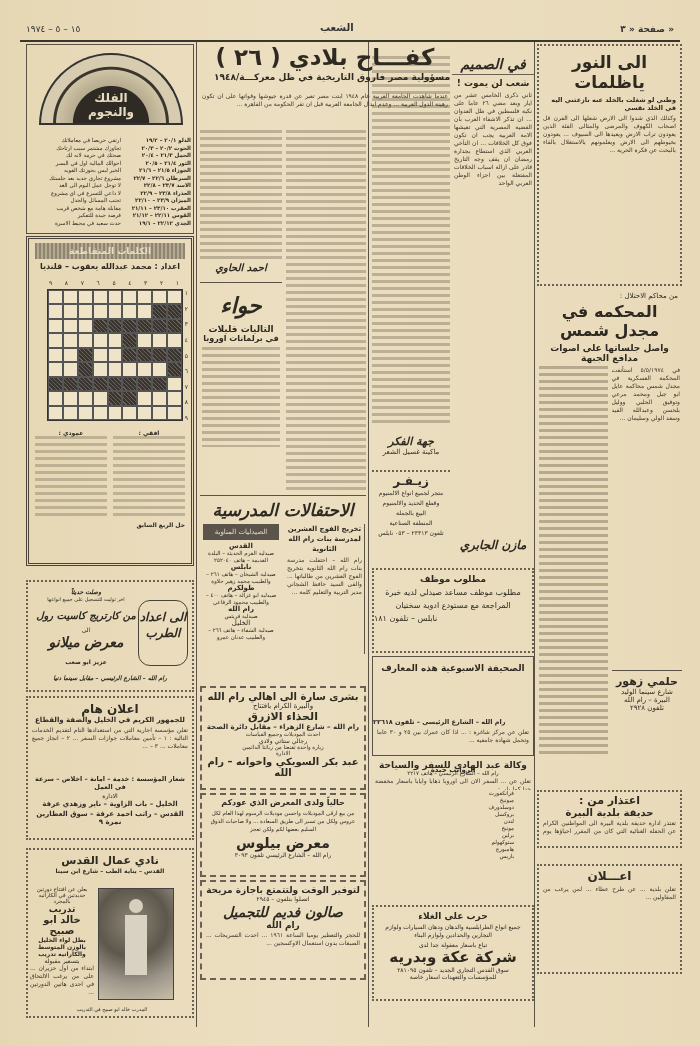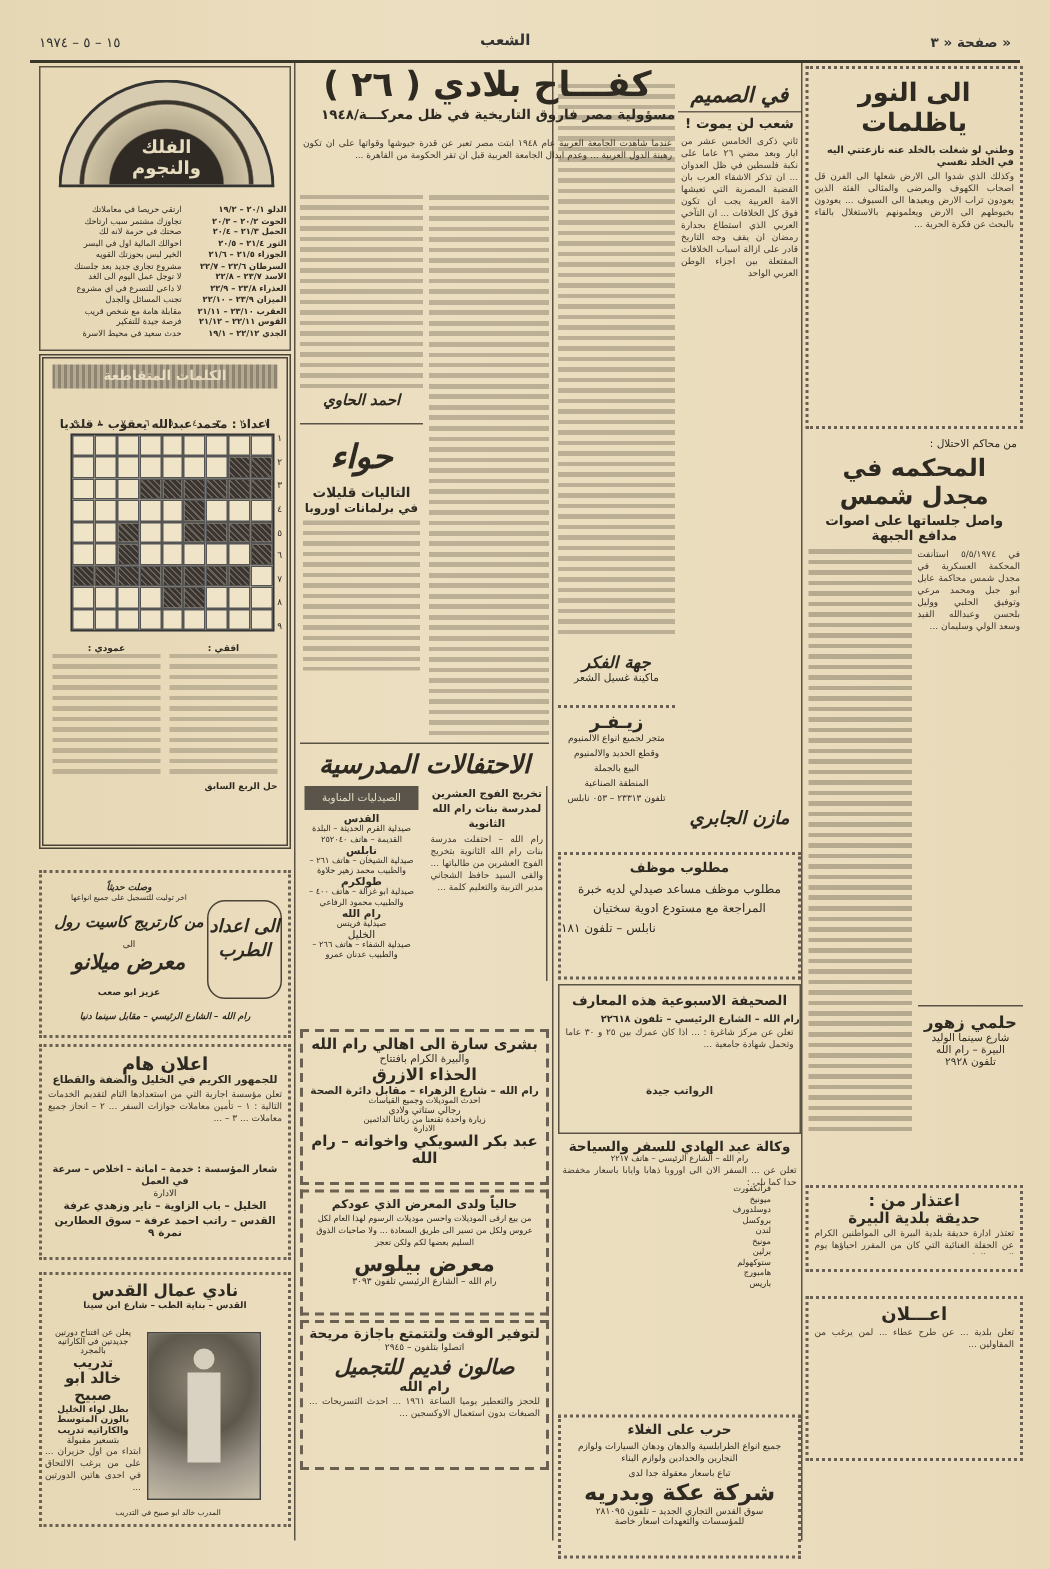--- a/index.html
+++ b/index.html
@@ -199,21 +199,21 @@
 
   <div class="box dotted-b" style="left:372px;top:568px;width:162px;height:85px;">
     <div class="ttl rtl" style="font-size:9px;text-align:center;padding-top:4px;">مطلوب موظف</div>
     <div class="rtl" style="font-size:8px;text-align:center;padding-top:4px;">مطلوب موظف مساعد صيدلي لديه خبرة</div>
     <div class="rtl" style="font-size:8px;text-align:center;padding-top:4px;">المراجعة مع مستودع ادوية سختيان</div>
     <div class="rtl" style="font-size:8px;text-align:left;padding-top:4px;">نابلس – تلفون ١٨١</div>
   </div>
 
   <div class="box" style="left:372px;top:656px;width:162px;height:100px;border:1px solid #5a5244;">
     <div class="ttl rtl" style="font-size:9px;text-align:center;padding-top:6px;">الصحيفة الاسبوعية هذه المعارف</div>
-    <div class="rtl" style="font-size:6.5px;text-align:right;font-weight:bold;padding-top:2px;">رام الله – الشارع الرئيسي – تلفون ٢٢٦١٨</div>
+    <div class="rtl" style="font-size:6.5px;text-align:left;font-weight:bold;padding-top:2px;margin-top:43px;">رام الله – الشارع الرئيسي – تلفون ٢٢٦١٨</div>
     <div class="txt" style="height:40px;padding:2px 4px;">تعلن عن مركز شاغرة : ... اذا كان عمرك بين ٢٥ و ٣٠ عاما وتحمل شهادة جامعية ...</div>
     <div class="ttl rtl" style="font-size:7px;text-align:center;">الرواتب جيدة</div>
   </div>
 
   <div class="box" style="left:372px;top:760px;width:162px;height:128px;">
     <div class="ttl rtl" style="font-size:9px;text-align:center;">وكالة عبد الهادي للسفر والسياحة</div>
     <div class="rtl" style="font-size:5.5px;text-align:center;">رام الله – الشارع الرئيسي – هاتف ٢٢١٧</div>
     <div class="txt" style="height:14px;padding:1px 3px;">تعلن عن ... السفر الان الى اوروبا ذهابا وايابا باسعار مخفضة جدا كما يلي :</div>
     <div class="rtl" style="font-size:5.5px;line-height:7px;padding-right:20px;">
       <div>فرانكفورت</div>
@@ -222,21 +222,21 @@
       <div>بروكسل</div>
       <div>لندن</div>
       <div>مونيخ</div>
       <div>برلين</div>
       <div>ستوكهولم</div>
       <div>هامبورج</div>
       <div>باريس</div>
     </div>
   </div>
 
-  <div class="box dotted-b" style="left:372px;top:905px;width:162px;height:96px;margin-top:38px;">
+  <div class="box dotted-b" style="left:372px;top:905px;width:162px;height:96px;">
     <div class="ttl rtl" style="font-size:9px;text-align:center;padding-top:4px;">حرب على الغلاء</div>
     <div class="rtl" style="font-size:6px;line-height:8px;text-align:center;padding:2px 4px;">جميع انواع الطرابلسية والدهان ودهان السيارات ولوازم النجارين والحدادين ولوازم البناء</div>
     <div class="rtl" style="font-size:6px;text-align:center;">تباع باسعار معقولة جدا لدى</div>
     <div class="ttl rtl" style="font-size:15px;text-align:center;">شركة عكة وبدريه</div>
     <div class="rtl" style="font-size:6px;text-align:center;">سوق القدس التجاري الجديد – تلفون ٢٨١٠٩٥</div>
     <div class="rtl" style="font-size:6px;text-align:center;">للمؤسسات والتعهدات اسعار خاصة</div>
   </div>
 
   <div class="box" style="left:26px;top:44px;width:168px;height:190px;border:1px solid #5a5244;">
     <div class="zodiac" style="position:absolute;left:12px;top:8px;width:144px;height:72px;"></div>
@@ -267,21 +267,21 @@
         <div><span>العذراء</span> <span>٢٣/٨ – ٢٢/٩</span></div>
         <div><span>الميزان</span> <span>٢٣/٩ – ٢٢/١٠</span></div>
         <div><span>العقرب</span> <span>٢٣/١٠ – ٢١/١١</span></div>
         <div><span>القوس</span> <span>٢٢/١١ – ٢١/١٢</span></div>
         <div><span>الجدي</span> <span>٢٢/١٢ – ١٩/١</span></div>
       </div>
     </div>
   </div>
 
   <div class="box ornate" style="left:26px;top:236px;width:168px;height:330px;">
-    <div class="rtl" style="margin:4px 6px 16px;height:16px;background:repeating-linear-gradient(90deg,#8d8472 0 2px,#b5aa90 2px 4px);color:#e9dcc0;font-size:9px;text-align:center;font-weight:bold;line-height:16px;">الكلمات المتقاطعة</div>
+    <div class="rtl" style="margin:4px 6px 0;height:16px;background:repeating-linear-gradient(90deg,#8d8472 0 2px,#b5aa90 2px 4px);color:#e9dcc0;font-size:9px;text-align:center;font-weight:bold;line-height:16px;">الكلمات المتقاطعة</div>
     <div class="ttl rtl" style="font-size:8px;text-align:center;padding:3px 0;">اعداد : محمد عبدالله يعقوب – قلنديا</div>
     <div style="position:absolute;left:20px;top:40px;width:130px;display:flex;justify-content:space-between;font-size:6px;">
       <span>٩</span>
       <span>٨</span>
       <span>٧</span>
       <span>٦</span>
       <span>٥</span>
       <span>٤</span>
       <span>٣</span>
       <span>٢</span>

